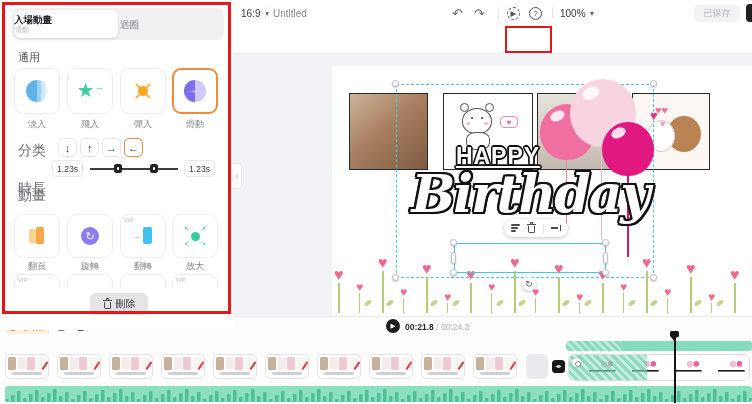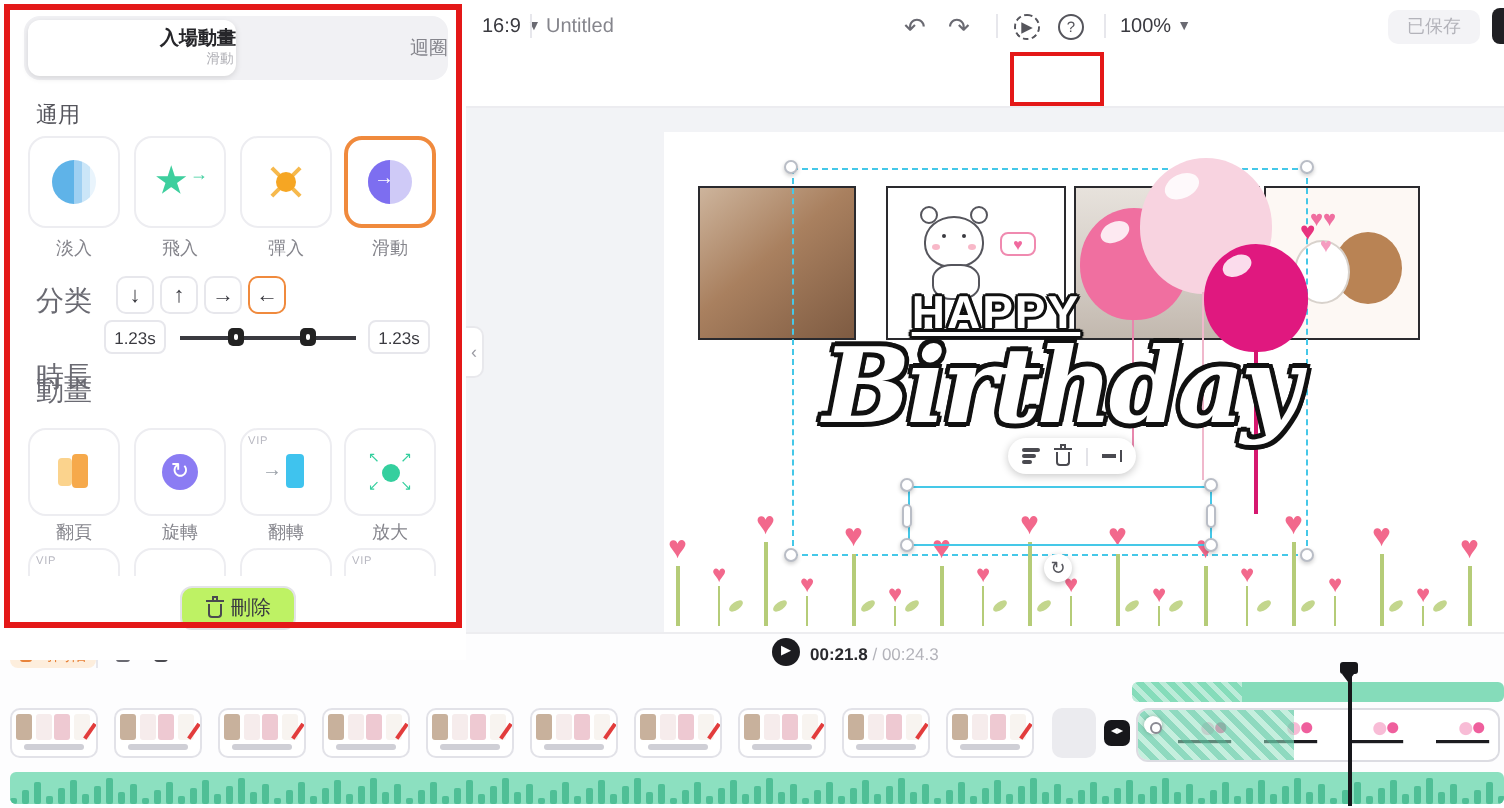--- a/index.html
+++ b/index.html
@@ -3,21 +3,21 @@
 <meta charset="utf-8">
 <style>
   *{margin:0;padding:0;box-sizing:border-box;}
   html,body{background:#fff;}
   body{font-family:"Liberation Sans",sans-serif;}
   .app{position:relative;width:752px;height:404px;background:#fff;overflow:hidden;outline:1px solid #ddd;}
 
   
   .panel{position:absolute;left:0;top:0;width:233px;height:330px;background:#fff;z-index:5;}
   .tabs{position:absolute;left:12px;top:8px;width:212px;height:32px;background:#f1f1f4;border-radius:8px;display:flex;align-items:center;}
-  .tab{flex:1;display:flex;flex-direction:column;align-items:flex-end;justify-content:center;height:100%;cursor:pointer;}
+  .tab{flex:1;display:flex;flex-direction:column;align-items:flex-start;justify-content:center;height:100%;cursor:pointer;}
   .tab.active{background:#fff;border-radius:6px;height:28px;margin:2px;box-shadow:0 1px 3px rgba(0,0,0,.12);}
   .tab-l{font-size:9.5px;color:#85858c;line-height:11px;}
   .tab.active .tab-l{color:#26262a;font-weight:bold;}
   .tab-s{font-size:8px;color:#b0b0b6;transform:scale(.85);line-height:9px;}
   .sec-label{position:absolute;left:18px;top:50px;font-size:11px;color:#55555c;}
   .gcard{position:absolute;width:46px;height:46px;top:68px;background:#fff;border:1px solid #ededf1;border-radius:9px;display:flex;align-items:center;justify-content:center;cursor:pointer;}
   .gcard.sel{border:2px solid #f08a3d;}
   .glabel{position:absolute;top:118px;width:46px;text-align:center;font-size:9px;color:#85858c;}
   .mcard{position:absolute;width:46px;height:44px;top:214px;background:#fff;border:1px solid #ededf1;border-radius:9px;display:flex;align-items:center;justify-content:center;cursor:pointer;}
   .mlabel{position:absolute;top:260px;width:46px;text-align:center;font-size:9px;color:#85858c;}
@@ -26,21 +26,21 @@
   .c1{left:14px;} .c2{left:67px;} .c3{left:120px;} .c4{left:172px;}
   .row-label{position:absolute;left:18px;font-size:14px;color:#6a6a72;}
   .dirbtn{position:absolute;top:138px;width:19px;height:19px;border:1px solid #e7e7ec;border-radius:5px;background:#fff;font-size:11px;color:#3a3a40;display:flex;align-items:center;justify-content:center;cursor:pointer;}
   .dirbtn.sel{border:1.5px solid #f08a3d;}
   .durbox{position:absolute;top:160px;width:31px;height:17px;border:1px solid #e7e7ec;border-radius:4px;font-size:8.5px;color:#3a3a40;display:flex;align-items:center;justify-content:center;background:#fff;}
   .slider-track{position:absolute;left:90px;top:168px;width:88px;height:1.5px;background:#3a3a40;}
   .shandle{position:absolute;top:164px;width:8px;height:9px;background:#222;border-radius:2.5px;cursor:pointer;}
   .shandle::after{content:"";position:absolute;left:3px;top:3px;width:2px;height:3px;background:#fff;border-radius:1px;}
   .match-btn{position:absolute;left:52px;top:182px;height:20px;padding:0 8px;background:#f2f2f5;border:none;border-radius:6px;font-size:9px;color:#3a3a40;cursor:pointer;font-family:inherit;}
   .pfooter{position:absolute;left:2px;top:288px;width:229px;height:42px;background:#fff;}
-  .del-btn{position:absolute;left:88px;top:5px;width:58px;height:22px;background:#bef264;border:1px solid #e3e3e8;border-radius:6px;font-size:10px;color:#3a3a40;display:flex;align-items:center;justify-content:center;gap:4px;cursor:pointer;font-family:inherit;}
+  .del-btn{position:absolute;left:88px;top:5px;width:58px;height:22px;background:#e5e5e5;border:1px solid #e3e3e8;border-radius:6px;font-size:10px;color:#3a3a40;display:flex;align-items:center;justify-content:center;gap:4px;cursor:pointer;font-family:inherit;}
   .collapse{position:absolute;left:233px;top:163px;width:9px;height:26px;background:#fff;border:1px solid #e8e8ec;border-left:none;border-radius:0 5px 5px 0;color:#9a9aa2;font-size:9px;display:flex;align-items:center;justify-content:center;z-index:6;cursor:pointer;}
 
   
   .ic-fade{width:22px;height:22px;border-radius:50%;overflow:hidden;display:flex;}
   .ic-fade i{display:block;height:100%;}
   .ic-fly{position:relative;width:24px;height:22px;}
   .ic-fly b{position:absolute;left:0;top:0;font-size:17px;color:#3ecf9e;line-height:22px;}
   .ic-fly s{position:absolute;right:-2px;top:2px;font-size:9px;color:#3ecf9e;text-decoration:none;}
   .ic-bounce{position:relative;width:22px;height:22px;}
   .ic-bounce i{position:absolute;left:6px;top:6px;width:10px;height:10px;border-radius:50%;background:#f6a623;}

